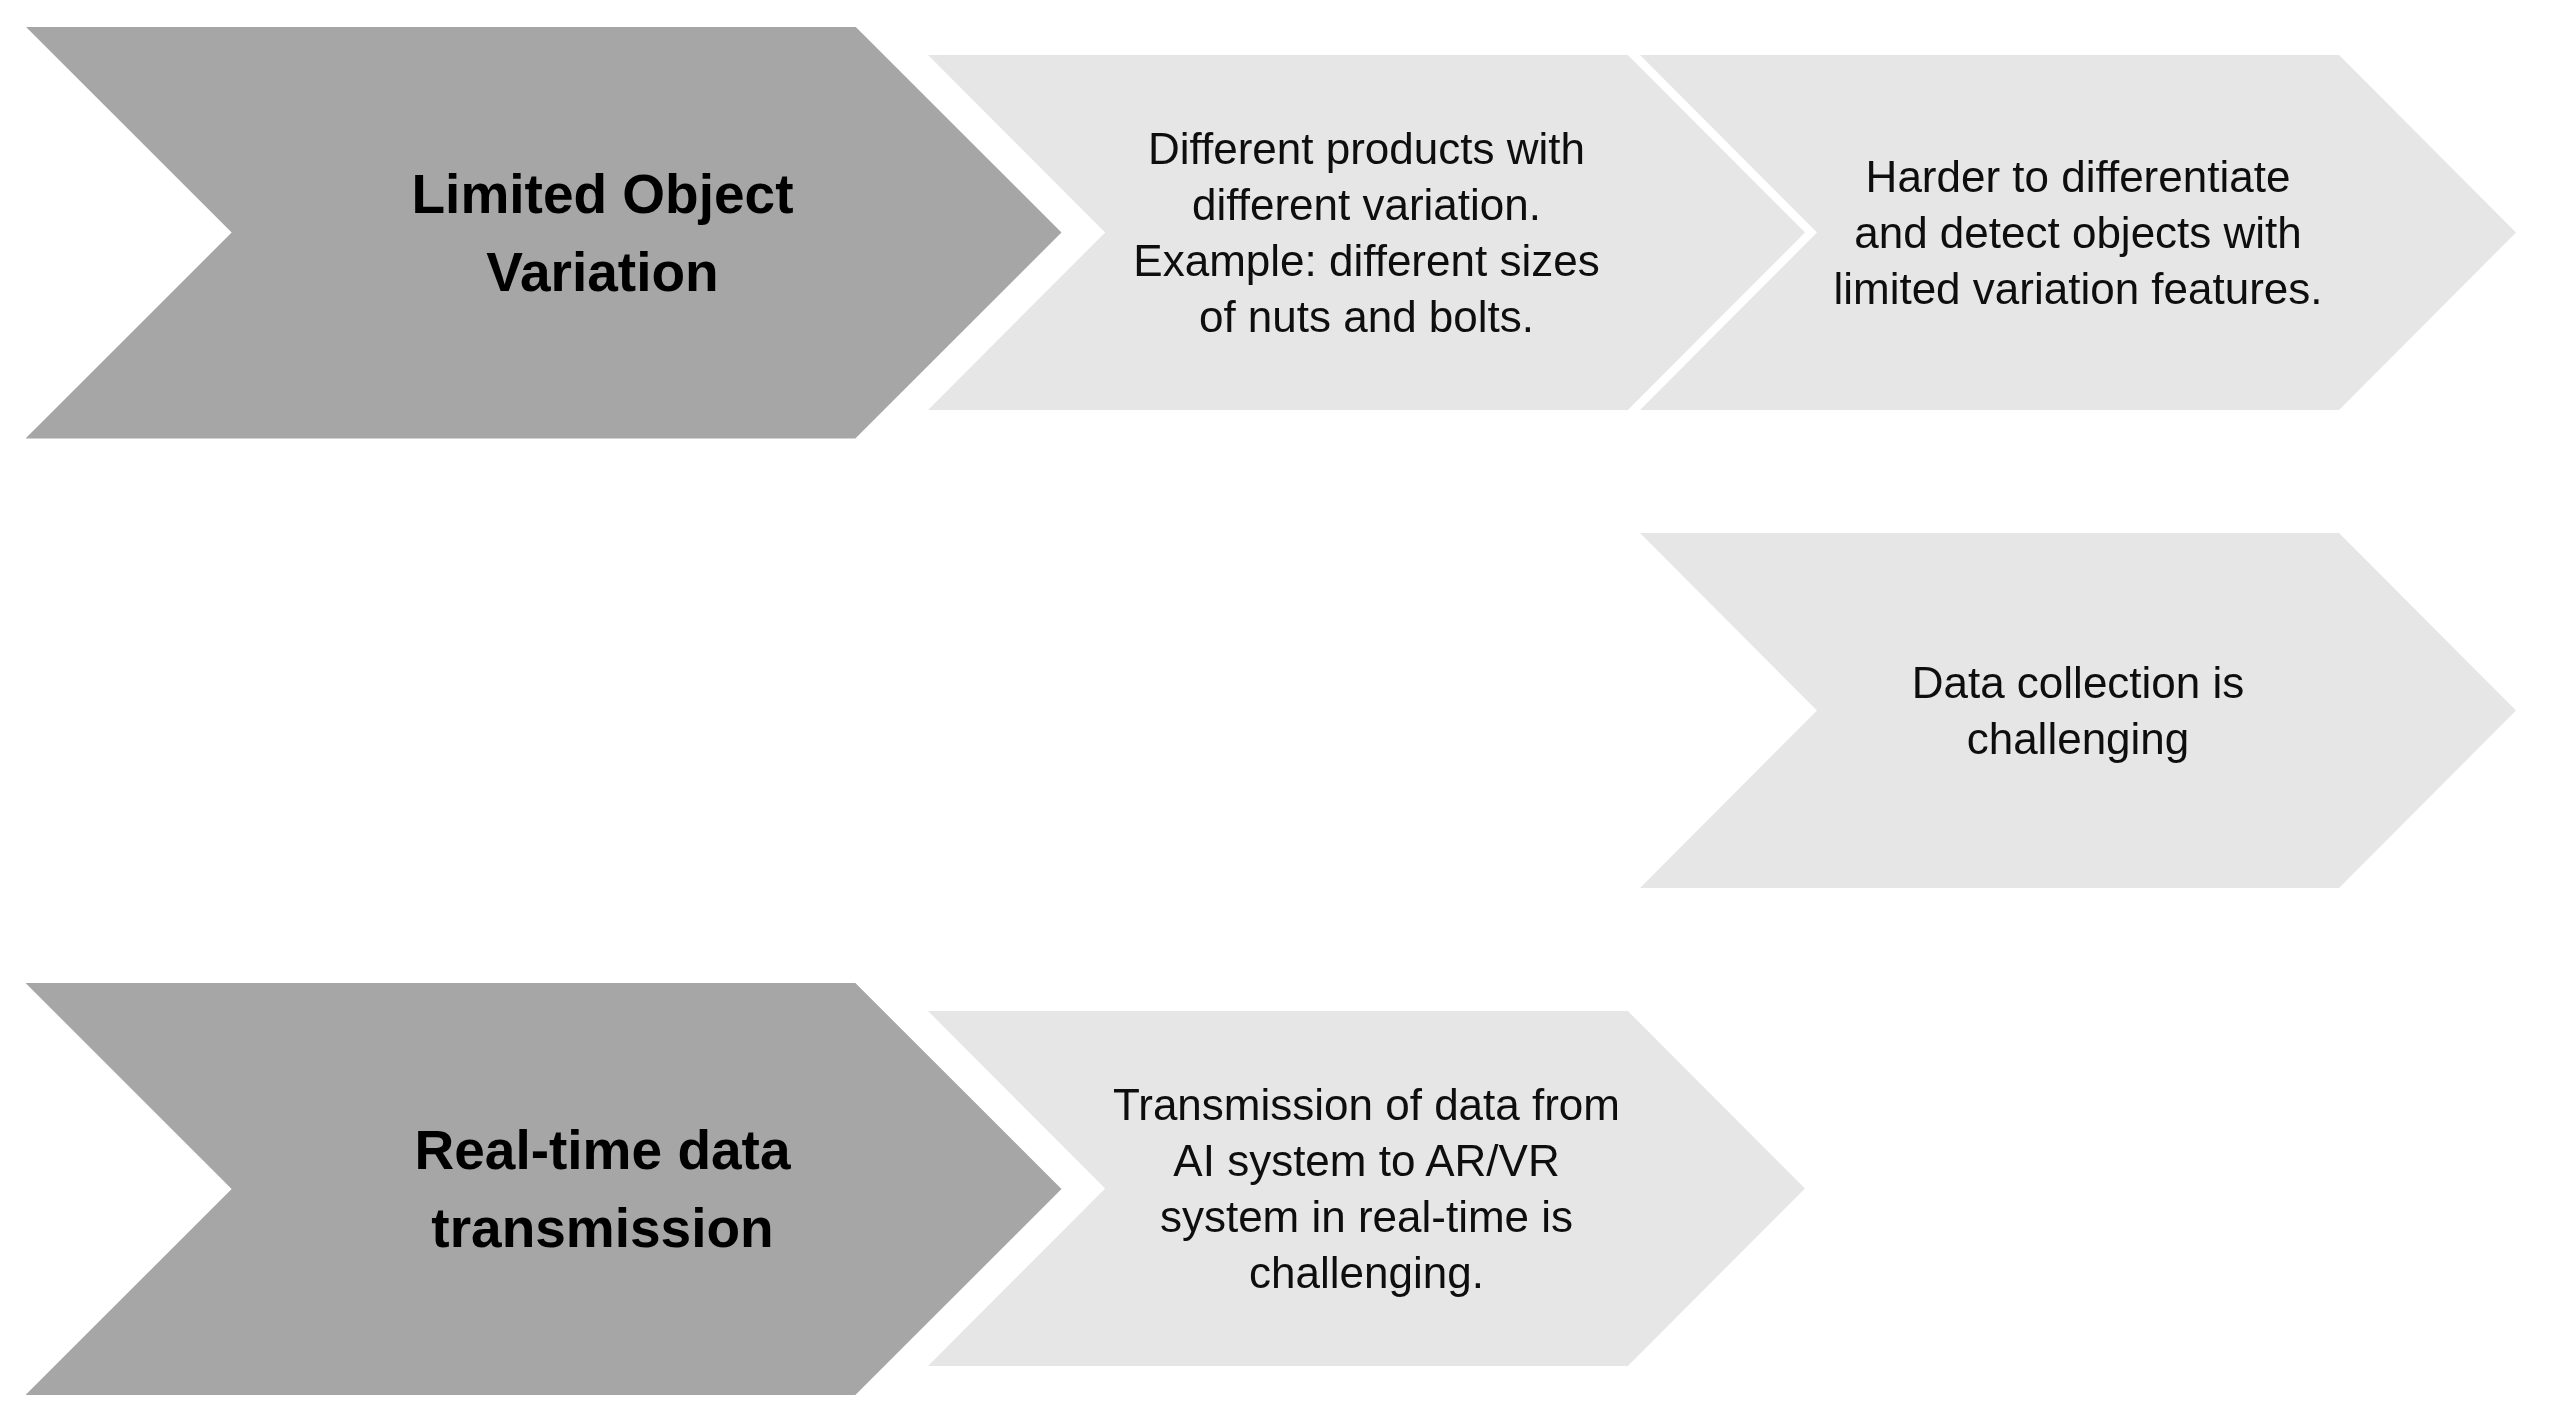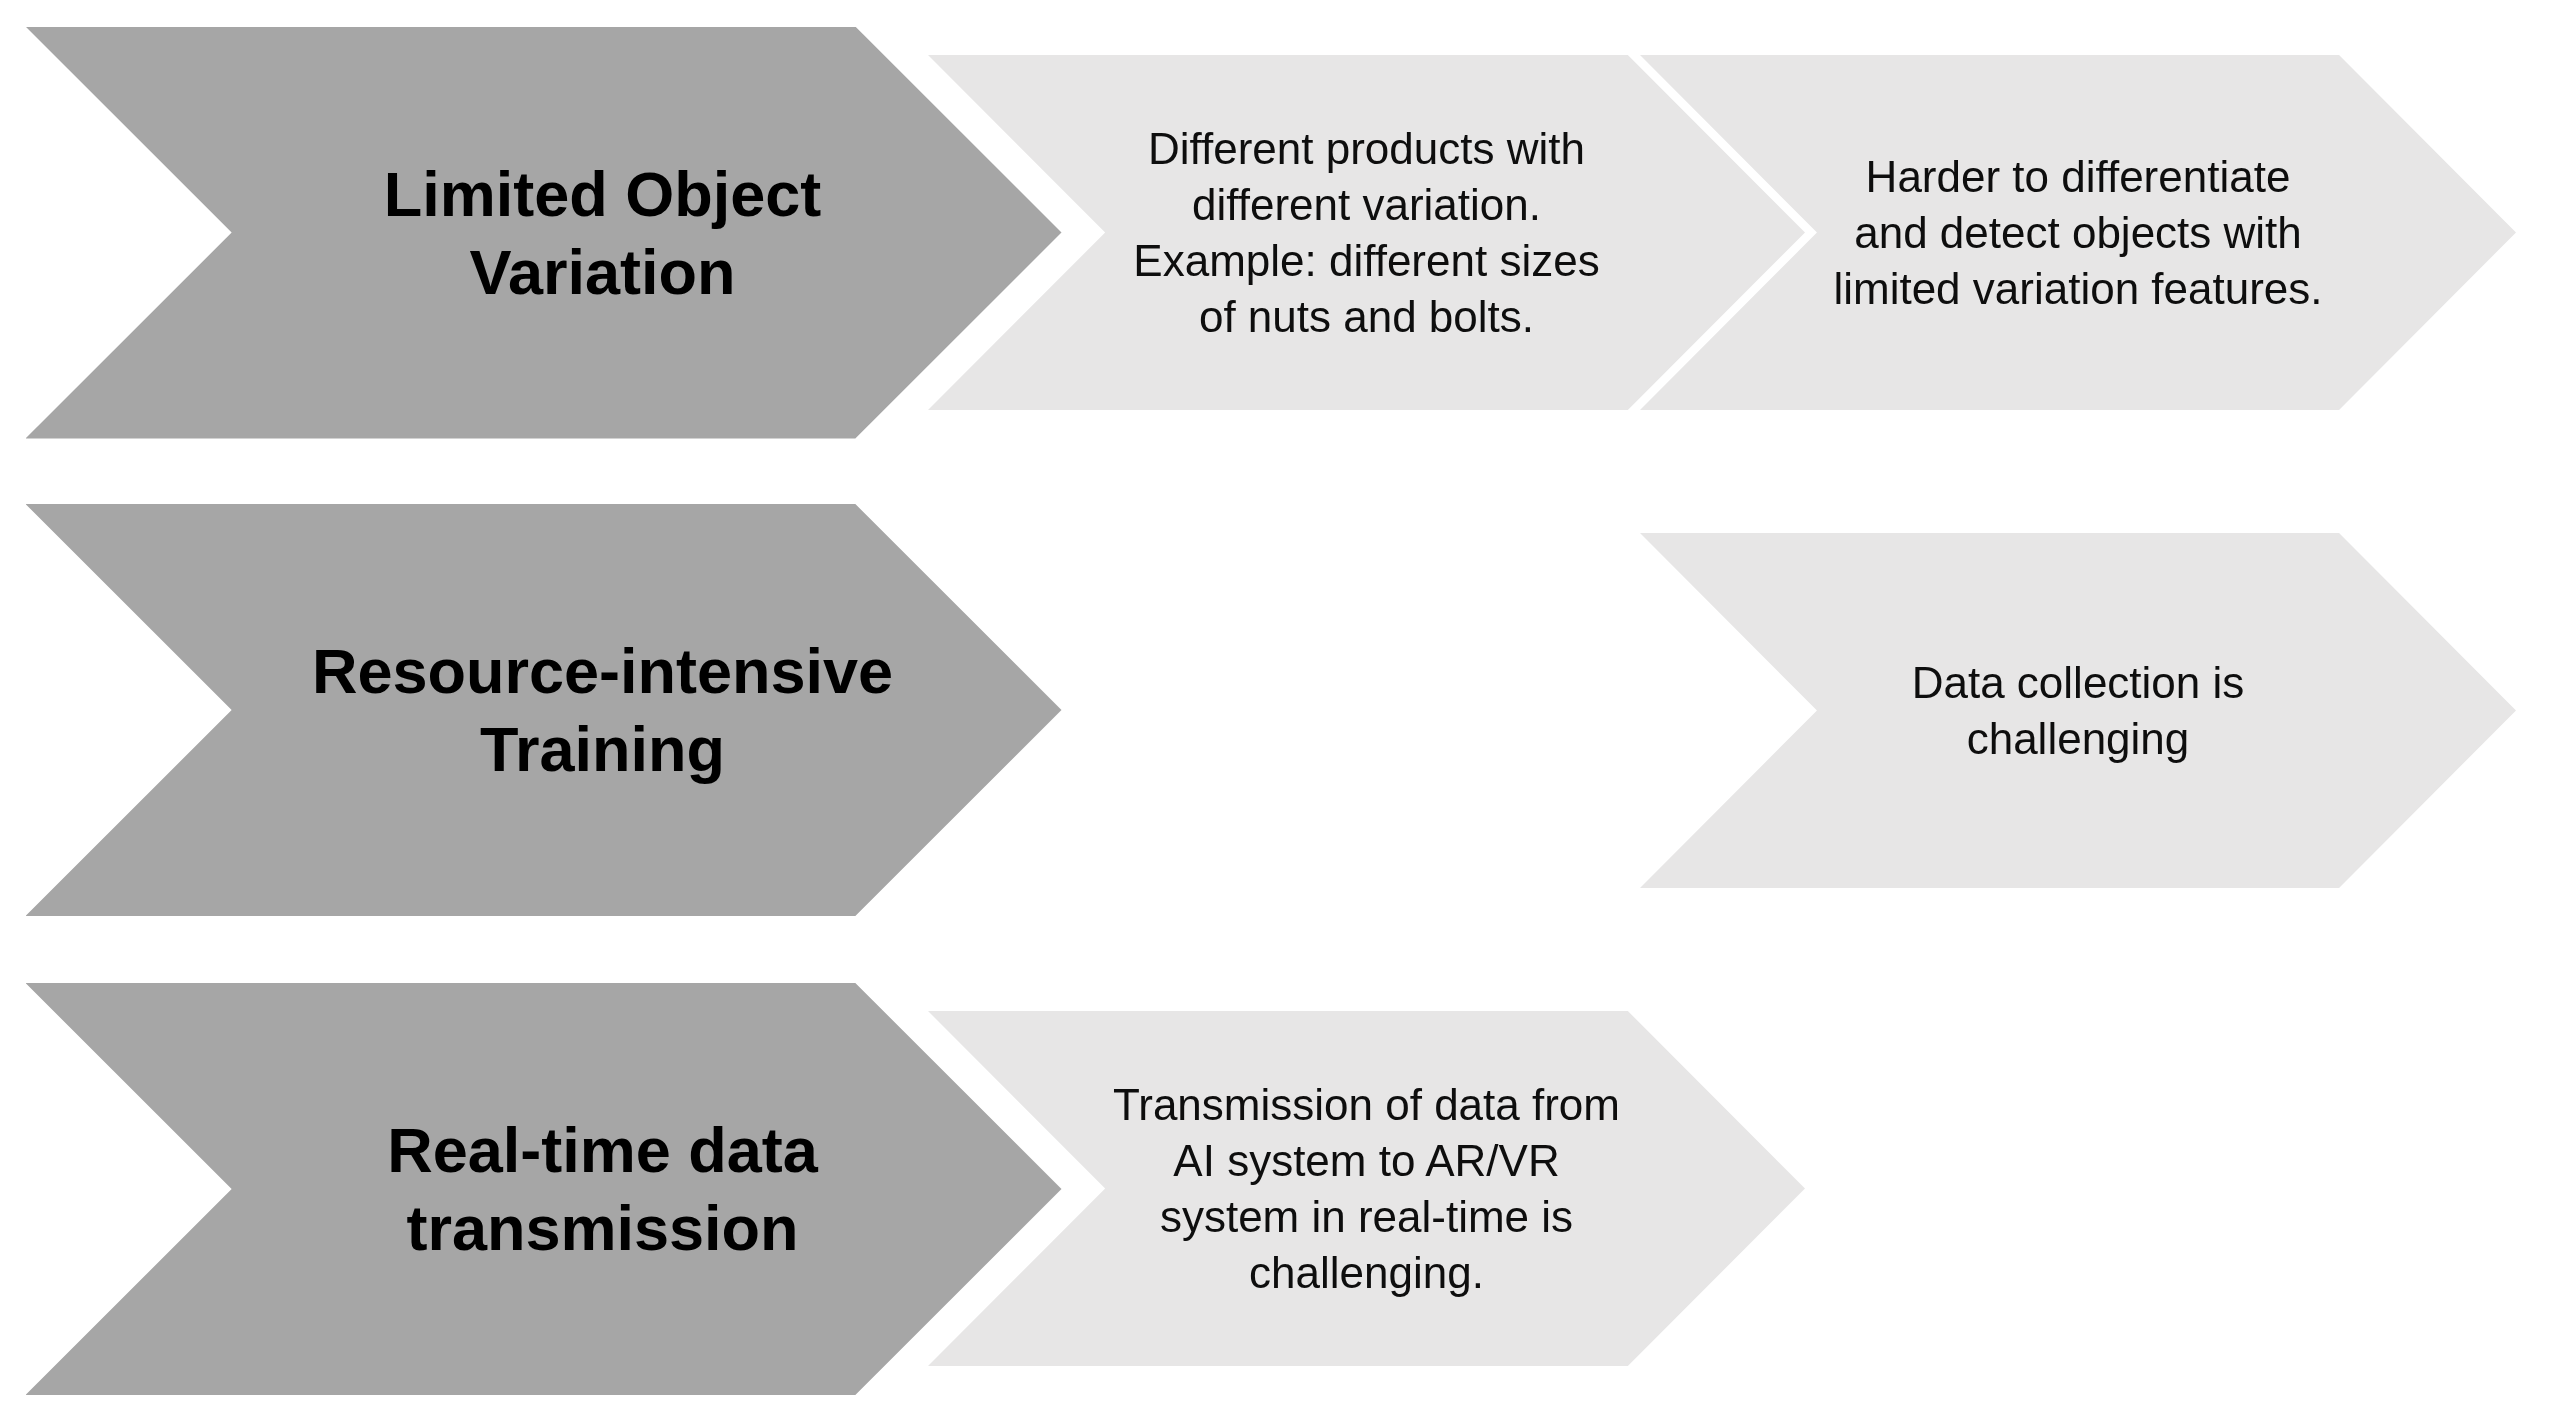--- a/index.html
+++ b/index.html
@@ -41,21 +41,21 @@
   .row1.title { top: 26.5px; }
   .row2.title { top: 504px; }
   .row3.title { top: 983px; }
   .row1.detail { top: 55px; }
   .row2.detail { top: 533px; }
   .row3.detail { top: 1011px; }
 
   .title-text {
     color: #000000;
     font-weight: bold;
-    font-size: 63px;
+    font-size: 55px;
     line-height: 78px;
     white-space: pre-line;
     padding-left: 118px; 
   }
   .detail-text {
     color: #0e0e0e;
     font-size: 44px;
     line-height: 56px;
     white-space: pre-line;
   }
@@ -74,24 +74,20 @@
 different variation.
 Example: different sizes
 of nuts and bolts.</div>
   </div>
   <div class="chev detail col3 row1">
     <div class="detail-text">Harder to differentiate
 and detect objects with
 limited variation features.</div>
   </div>
 
-  <div class="chev title row2">
-    <div class="title-text">Resource-intensive
-Training</div>
-  </div>
   <div class="chev title row3">
     <div class="title-text">Real-time data
 transmission</div>
   </div>
 
   <div class="chev detail col3 row2">
     <div class="detail-text">Data collection is
 challenging</div>
   </div>
   <div class="chev detail col2 row3">

